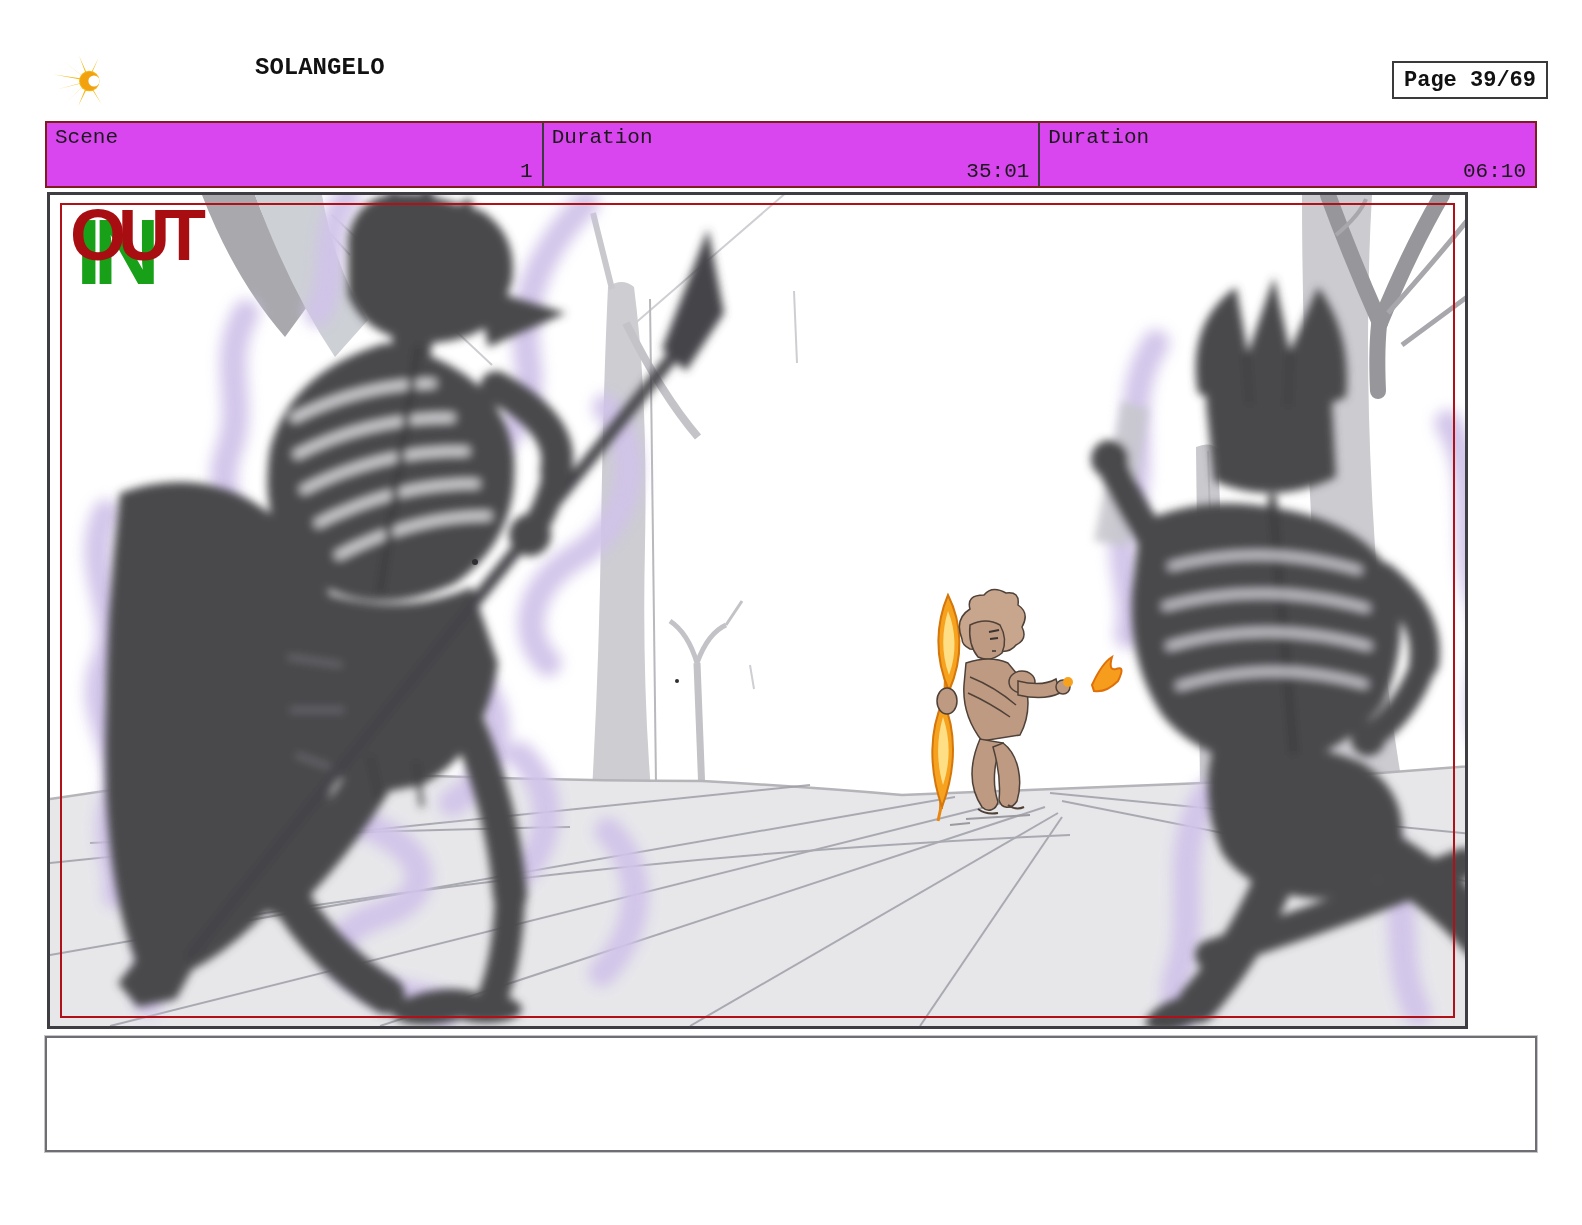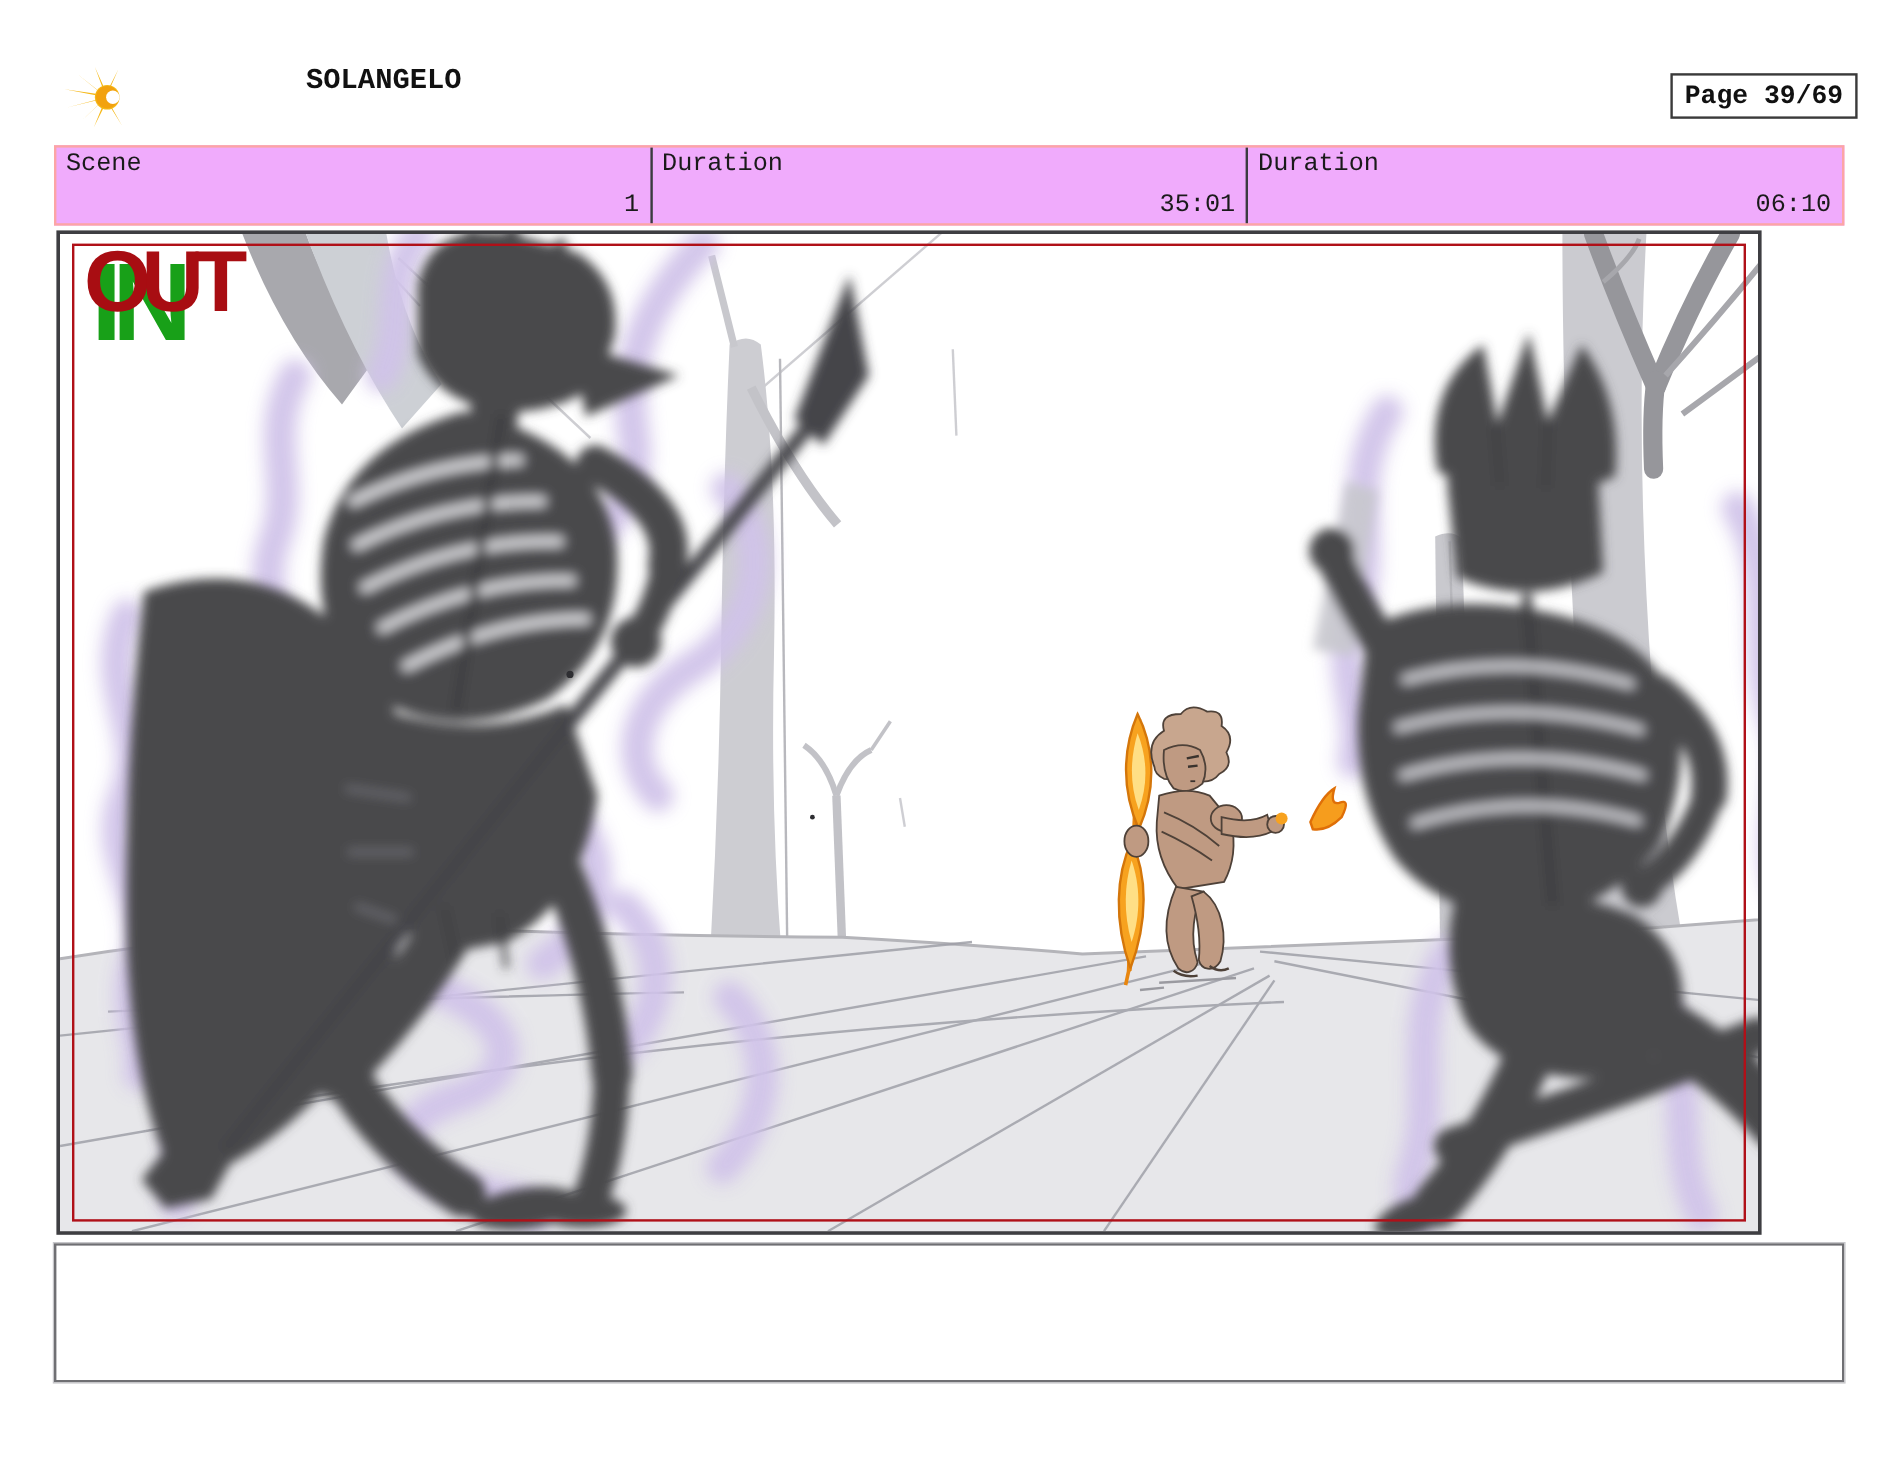--- a/index.html
+++ b/index.html
@@ -21,21 +21,21 @@
   }
   .page-badge{
     left:1377px;top:61px;width:156px;height:38px;
     border:2px solid #3a3a3a;box-sizing:border-box;
     display:flex;align-items:center;justify-content:center;
     font:bold 22px "Liberation Mono","DejaVu Sans Mono",monospace;color:#111;margin-left:15px;
   }
   
   .info-table{
     left:45px;top:121px;width:1492px;height:67px;box-sizing:border-box;
-    border:2px solid #fca5a5;display:flex;background:#f0abfc;
+    border:2px solid #7f1d1d;display:flex;background:#d946ef;
   }
   .info-cell{flex:1 1 0;position:relative;border-right:2px solid #3b3b3f;}
   .info-cell:last-child{border-right:none;}
   .info-label{
     position:absolute;left:8px;top:3px;
     font:400 21px "Liberation Mono","DejaVu Sans Mono",monospace;color:#1a1a1a;
   }
   .info-value{
     position:absolute;right:9px;bottom:3px;
     font:400 21px "Liberation Mono","DejaVu Sans Mono",monospace;color:#1a1a1a;

